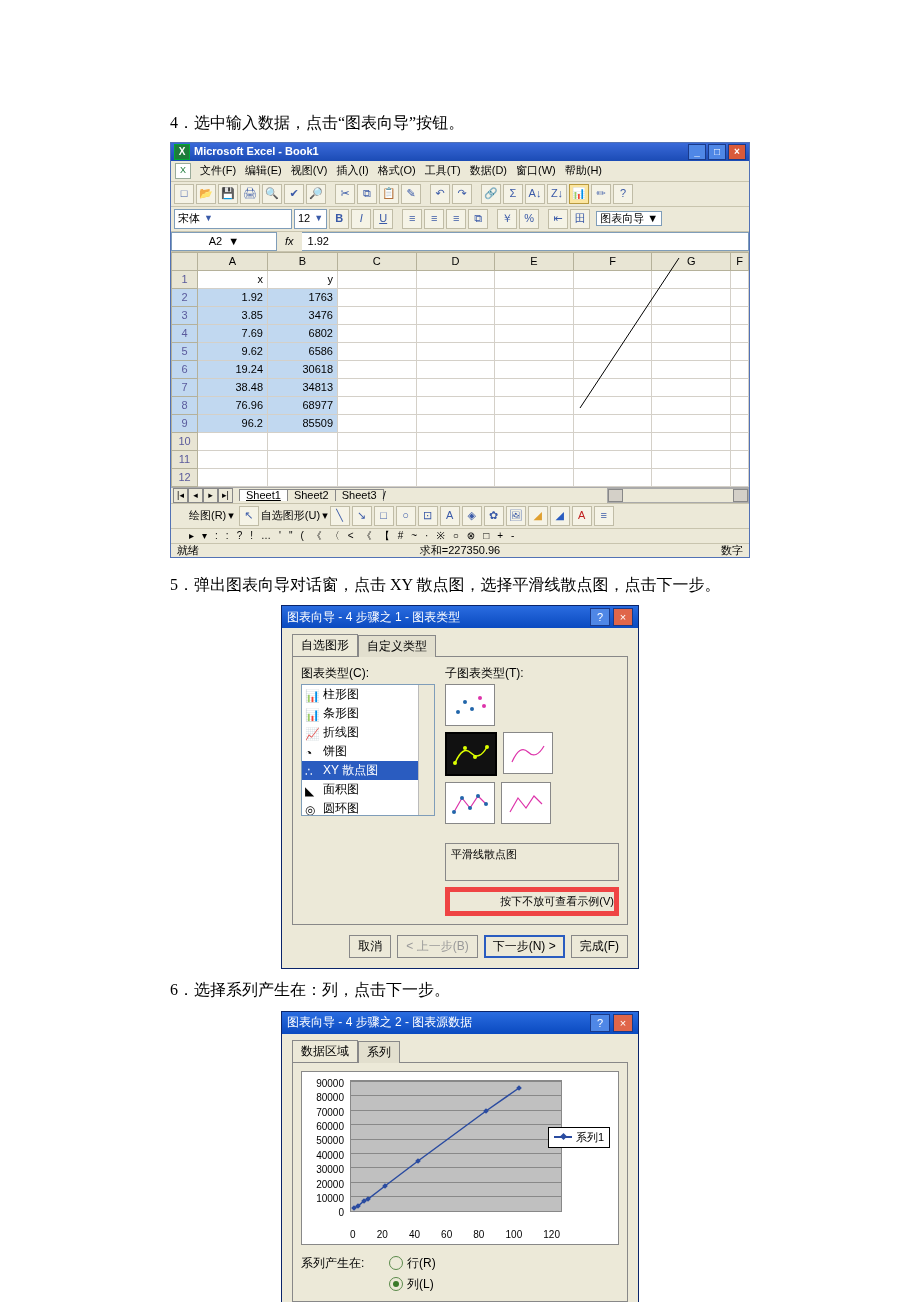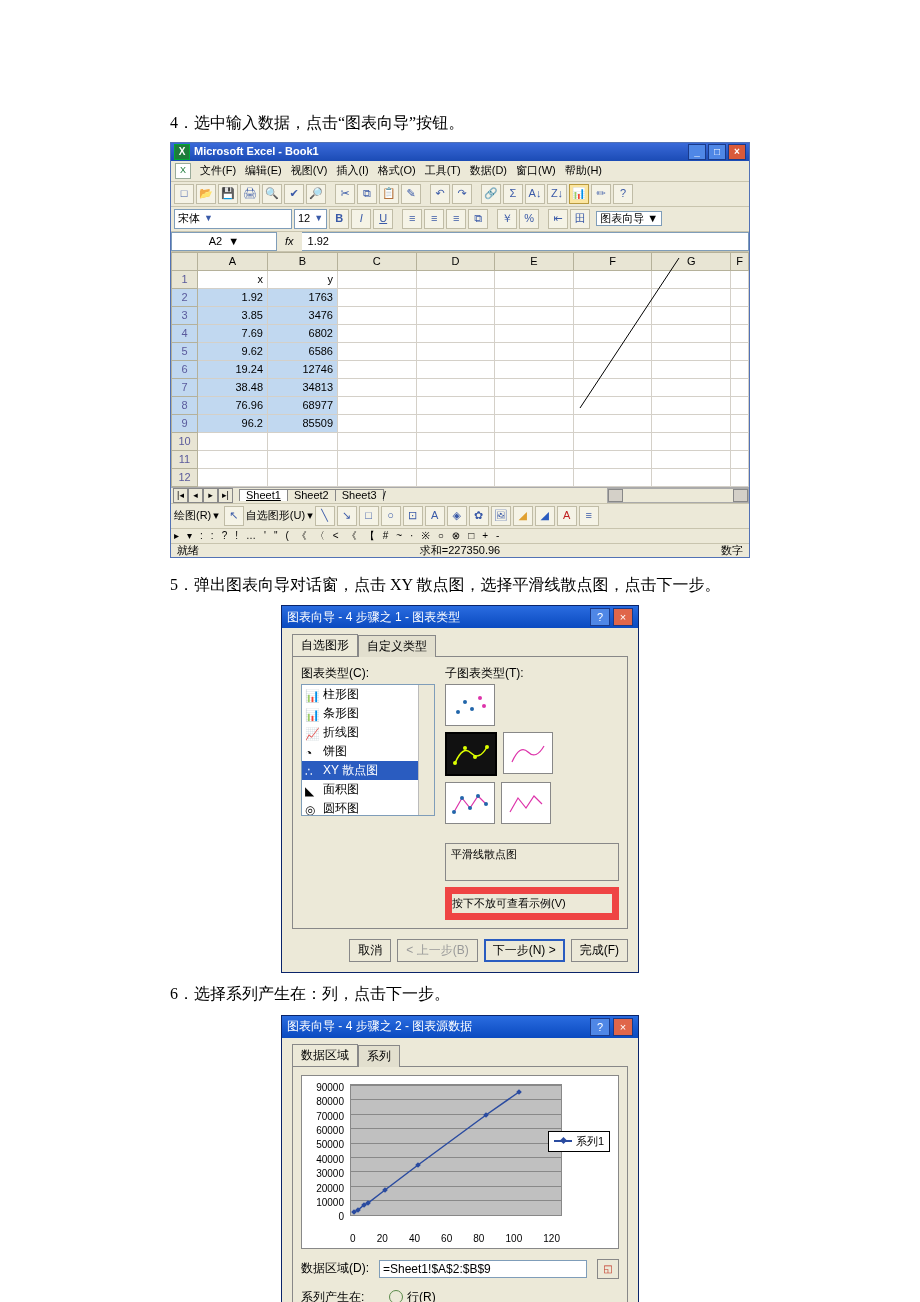--- a/index.html
+++ b/index.html
@@ -38,21 +38,21 @@
   table.sheet td.sel{background:#c1d8f0}
   .arrow-svg{position:absolute;top:0;right:55px;pointer-events:none}
   .tabsrow{background:#ece9d8;border-top:1px solid #aaa;display:flex;align-items:center;height:15px;font-size:11px;padding-left:2px;position:relative}
   .tabsrow .nav{display:flex;gap:0;margin-right:6px}
   .tabsrow .nav span{width:13px;height:13px;border:1px solid #888;display:flex;align-items:center;justify-content:center;font-size:9px}
   .stab{border:1px solid #888;border-bottom:none;padding:0 6px;background:#fff;margin-right:-1px}
   .stab.inact{background:#ece9d8}
   .tabsrow .sb{margin-left:auto;width:140px;height:13px;background:#ece9d8;border:1px solid #aaa;position:relative}
   .tabsrow .sb::before,.tabsrow .sb::after{content:"";position:absolute;top:0;width:13px;height:11px;background:#d4d0c8;border:1px solid #888}
   .tabsrow .sb::before{left:0}.tabsrow .sb::after{right:0}
-  .drawbar{background:#ece9d8;border-top:1px solid #c8c4ae;padding:2px 3px;display:flex;gap:2px;align-items:center;font-size:11px}
+  .drawbar{background:#ece9d8;border-top:1px solid #c8c4ae;padding:2px 18px;display:flex;gap:2px;align-items:center;font-size:11px}
   .statusbar{background:#ece9d8;border-top:1px solid #c8c4ae;display:flex;padding:1px 6px;font-size:11px}
   .statusbar .c{margin:0 auto}
 
   
   .dlg{margin:8px auto;font-family:"SimSun",sans-serif;font-size:12px;border:1px solid #0a246a}
   .dlg1{width:356px}
   .dlg-title{background:linear-gradient(#2a6ce0,#0a4ac0);height:22px;color:#fff;display:flex;align-items:center;padding:0 5px;font-weight:normal}
   .dlg-title .dbtns{margin-left:auto;display:flex;gap:3px}
   .dlg-title .dbtns span{width:18px;height:16px;border:1px solid #1a3a8a;background:#4f87e6;display:flex;align-items:center;justify-content:center;color:#fff;font-size:11px}
   .dlg-title .dbtns .cx{background:#e0664a}
@@ -66,21 +66,21 @@
   .ct-list{border:1px solid #7f9db9;background:#fff;height:130px;overflow:hidden;position:relative}
   .ct-list .item{display:flex;align-items:center;gap:4px;padding:1px 3px;font-size:12px}
   .ct-list .item .ico{width:14px;height:12px}
   .ct-list .item.sel{background:#2a5cc0;color:#fff}
   .ct-list .sb{position:absolute;right:0;top:0;width:15px;height:100%;background:#ece9d8;border-left:1px solid #bbb}
   .ct-right{flex:1}
   .thumbs{display:flex;flex-wrap:wrap;gap:6px;width:170px}
   .thumb{width:48px;height:40px;border:1px solid #888;background:#fff;display:flex;align-items:center;justify-content:center}
   .thumb.sel{border:2px solid #000;background:#111}
   .desc{border:1px solid #888;background:#ece9d8;height:30px;margin-top:19px;padding:3px 5px;font-size:11px}
-  .press{border:7px solid #ef4444;background:#ece9d8;padding:2px 0;text-align:left;font-size:11px;margin-top:6px}
+  .press{border:5px solid #ef4444;background:#ece9d8;padding:2px 0;text-align:right;font-size:11px;margin-top:6px}
   .dlg-btns{display:flex;gap:6px;justify-content:flex-end;margin-top:10px}
   .btn{border:1px solid #888;background:#ece9d8;padding:2px 8px;font-size:12px}
   .btn.dis{color:#999}
   .btn.def{border:2px solid #2a5cc0;padding:1px 7px}
 
   
   .dlg2{width:356px}
   .chart-prev{border:1px solid #888;background:#fff;padding:8px 8px 4px 6px;position:relative;height:160px}
   .legend{position:absolute;right:8px;top:55px;border:1px solid #000;padding:2px 5px;font-size:11px;display:flex;align-items:center;gap:4px;background:#fff}
   .legend .sw{width:18px;height:2px;background:#2a4ba0;position:relative}
@@ -267,21 +267,21 @@
                 <td></td>
                 <td></td>
                 <td></td>
                 <td></td>
                 <td></td>
                 <td></td>
               </tr>
           <tr>
                 <th class="rowh sel">6</th>
                 <td class="sel">19.24</td>
-                <td class="sel">12746</td>
+                <td class="sel">30618</td>
                 <td></td>
                 <td></td>
                 <td></td>
                 <td></td>
                 <td></td>
                 <td></td>
               </tr>
           <tr>
                 <th class="rowh sel">7</th>
                 <td class="sel">38.48</td>
@@ -589,25 +589,20 @@
             <span>0</span>
               <span>20</span>
               <span>40</span>
               <span>60</span>
               <span>80</span>
               <span>100</span>
               <span>120</span>
           </div>
         </div>
 
-        <div class="optrow">
-          <span>数据区域(D):</span>
-          <input type="text" value="=Sheet1!$A$2:$B$9" style="">
-          <div class="refbtn">◱</div>
-        </div>
         <div class="optrow" style="align-items:flex-start">
           <span style="width:76px">系列产生在:</span>
           <div class="radios">
             <label>
                 <span class="rad"></span>
                 <span>行(R)</span>
               </label>
             <label>
                 <span class="rad on"></span>
                 <span>列(L)</span>

